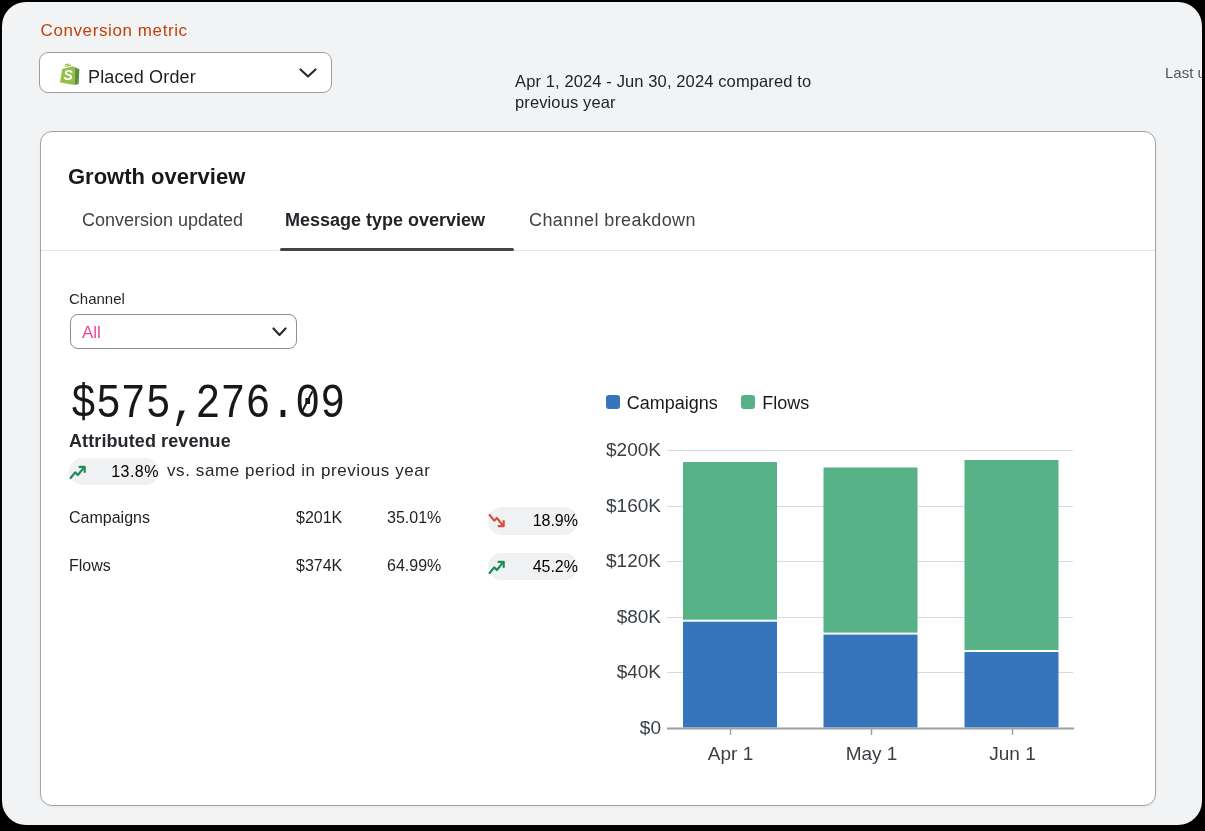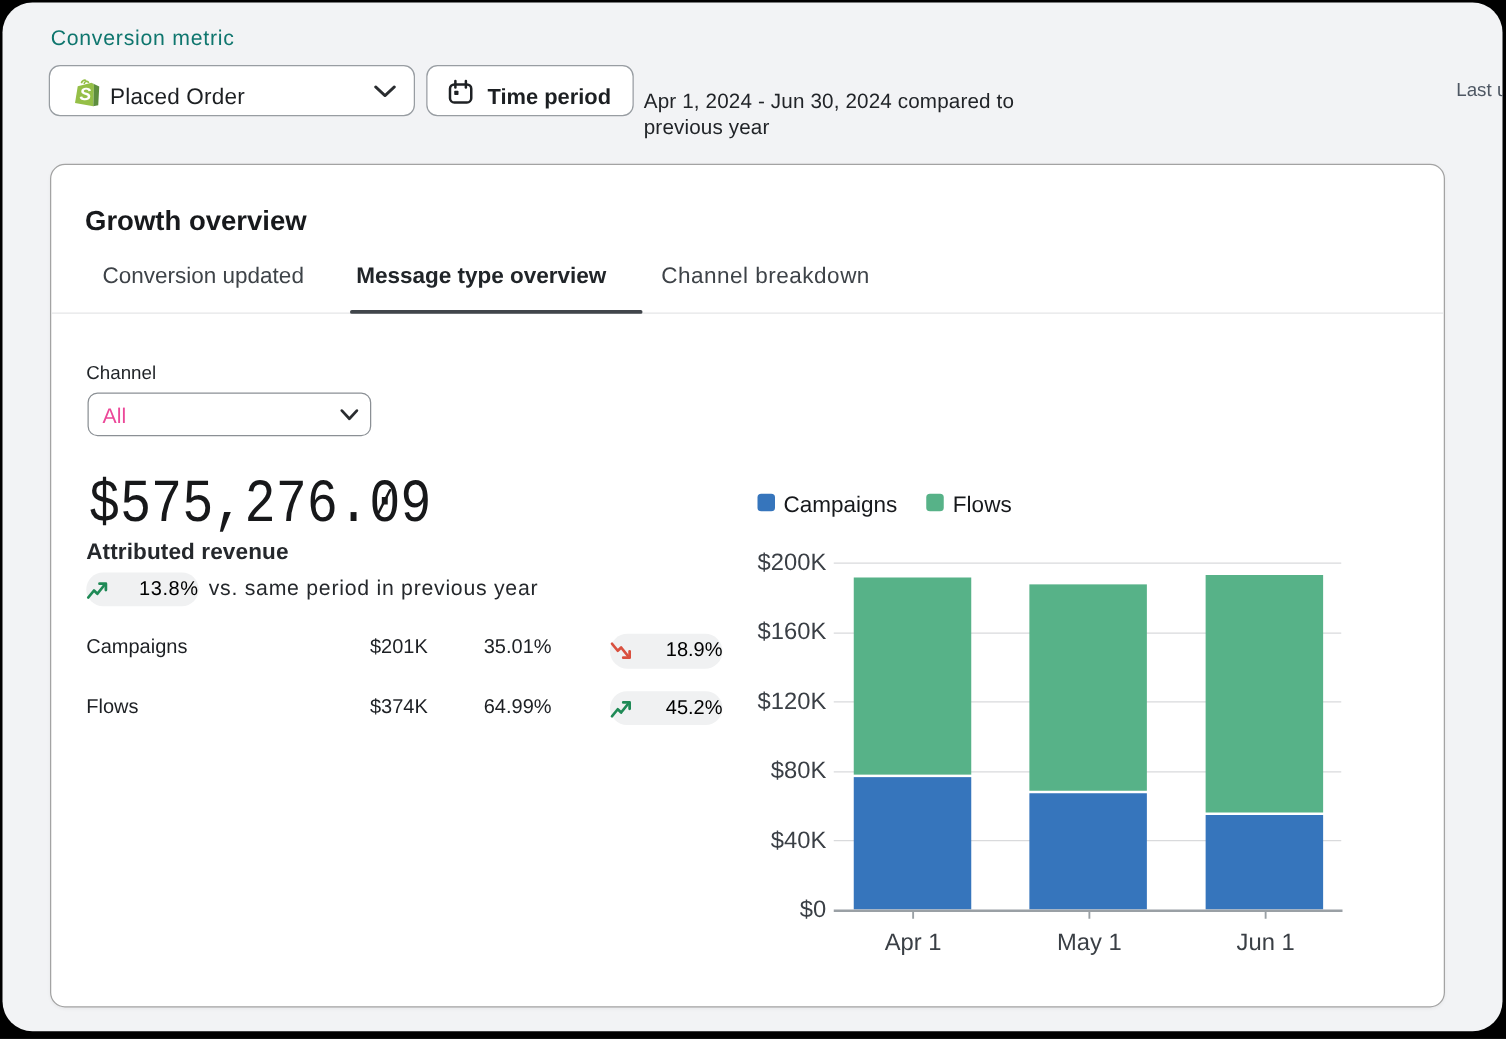--- a/index.html
+++ b/index.html
@@ -10,45 +10,36 @@
 .card{position:absolute;left:38px;top:129px;width:1116px;height:675px;background:#fff;border:1px solid #a3a3a3;border-radius:12px;box-shadow:0 1px 3px rgba(0,0,0,.05);}
 .tab{position:absolute;font-size:18px;color:#3e4348;white-space:nowrap;line-height:21px}
 .pill{position:absolute;background:#f0f1f2;border-radius:14px;display:flex;align-items:center;justify-content:space-between;font-size:16px;color:#000000}
 .row{position:absolute;font-size:16px;color:#1d2024;white-space:nowrap;line-height:18px}
 .rv{position:absolute;font-size:16px;color:#1d2024;white-space:nowrap;line-height:18px}
 </style>
 </head>
 <body>
 <div class="page">
 
-  <div class="abs" style="left:38.5px;top:18.7px;font-size:17px;letter-spacing:.6px;line-height:20px;color:#0f766e">Conversion metric</div>
+  <div class="abs" style="left:38.5px;top:18.7px;font-size:17px;letter-spacing:.6px;line-height:20px;color:#c2410c">Conversion metric</div>
 
   <div class="ctrl" style="left:37px;top:49.5px;width:293px;height:41.5px;">
     <svg class="abs" style="left:19px;top:10.5px" width="22" height="23" viewBox="0 0 22 23">
       <path d="M6.1 3.6 C6.5 1.6 8.6 0.4 9.9 1.6" fill="none" stroke="#95bf47" stroke-width="1.3"></path>
       <path d="M8.3 4.2 C8.5 2.0 11.2 1.2 12.0 3.4" fill="none" stroke="#95bf47" stroke-width="1.3"></path>
       <path d="M3.2 5.9 L14.2 3.2 L16.2 4.8 L15.6 21.9 L1.0 19.4 Z" fill="#95bf47"></path>
       <path d="M14.2 3.2 L16.2 4.8 L15.6 21.9 L19.6 21.1 L20.4 6.2 L16.6 4.4 Z" fill="#5e8e3e"></path>
       <text x="4.5" y="16.8" font-family="Liberation Sans" font-style="italic" font-weight="bold" font-size="14px" fill="#fff">S</text>
     </svg>
     <div class="abs" style="left:48px;top:14px;font-size:18px;letter-spacing:.15px;color:#1c1f22;line-height:21px">Placed Order</div>
     <svg class="abs" style="left:259px;top:15.5px" width="18" height="11" viewBox="0 0 18 11">
       <path d="M1.5 1.5 L9 8.5 L16.5 1.5" fill="none" stroke="#2a2d30" stroke-width="2.2" stroke-linecap="round" stroke-linejoin="round"></path>
     </svg>
   </div>
 
-  <div class="ctrl" style="left:339px;top:49.5px;width:165.5px;height:41.5px;">
-    <svg class="abs" style="left:16px;top:10.5px" width="21" height="21" viewBox="0 0 21 21">
-      <rect x="2" y="4.5" width="17" height="14.5" rx="3.5" fill="none" stroke="#1e2124" stroke-width="2"></rect>
-      <line x1="6.3" y1="1.8" x2="6.3" y2="7" stroke="#1e2124" stroke-width="2" stroke-linecap="round"></line>
-      <line x1="14.7" y1="1.8" x2="14.7" y2="7" stroke="#1e2124" stroke-width="2" stroke-linecap="round"></line>
-      <rect x="5.4" y="9.5" width="3.4" height="3.4" rx="0.6" fill="#1e2124"></rect>
-    </svg>
-    <div class="abs" style="left:48px;top:14px;font-size:17.5px;font-weight:700;color:#1c1f22;line-height:21px">Time period</div>
-  </div>
 
   <div class="abs" style="left:513px;top:69px;font-size:16.5px;letter-spacing:.12px;line-height:21px;color:#212428">Apr 1, 2024 - Jun 30, 2024 compared to<br>previous year</div>
 
   <div class="abs" style="left:1163px;top:62.1px;font-size:15px;line-height:17px;color:#4e5763;white-space:nowrap">Last updated</div>
 
   <div class="card">
     <div class="abs" style="left:27px;top:32px;font-size:22px;font-weight:700;color:#17191c;line-height:25px">Growth overview</div>
 
     <div class="tab" style="left:41px;top:77.5px;">Conversion updated</div>
     <div class="tab" style="left:244px;top:77.5px;font-weight:700;color:#212529">Message type overview</div>

